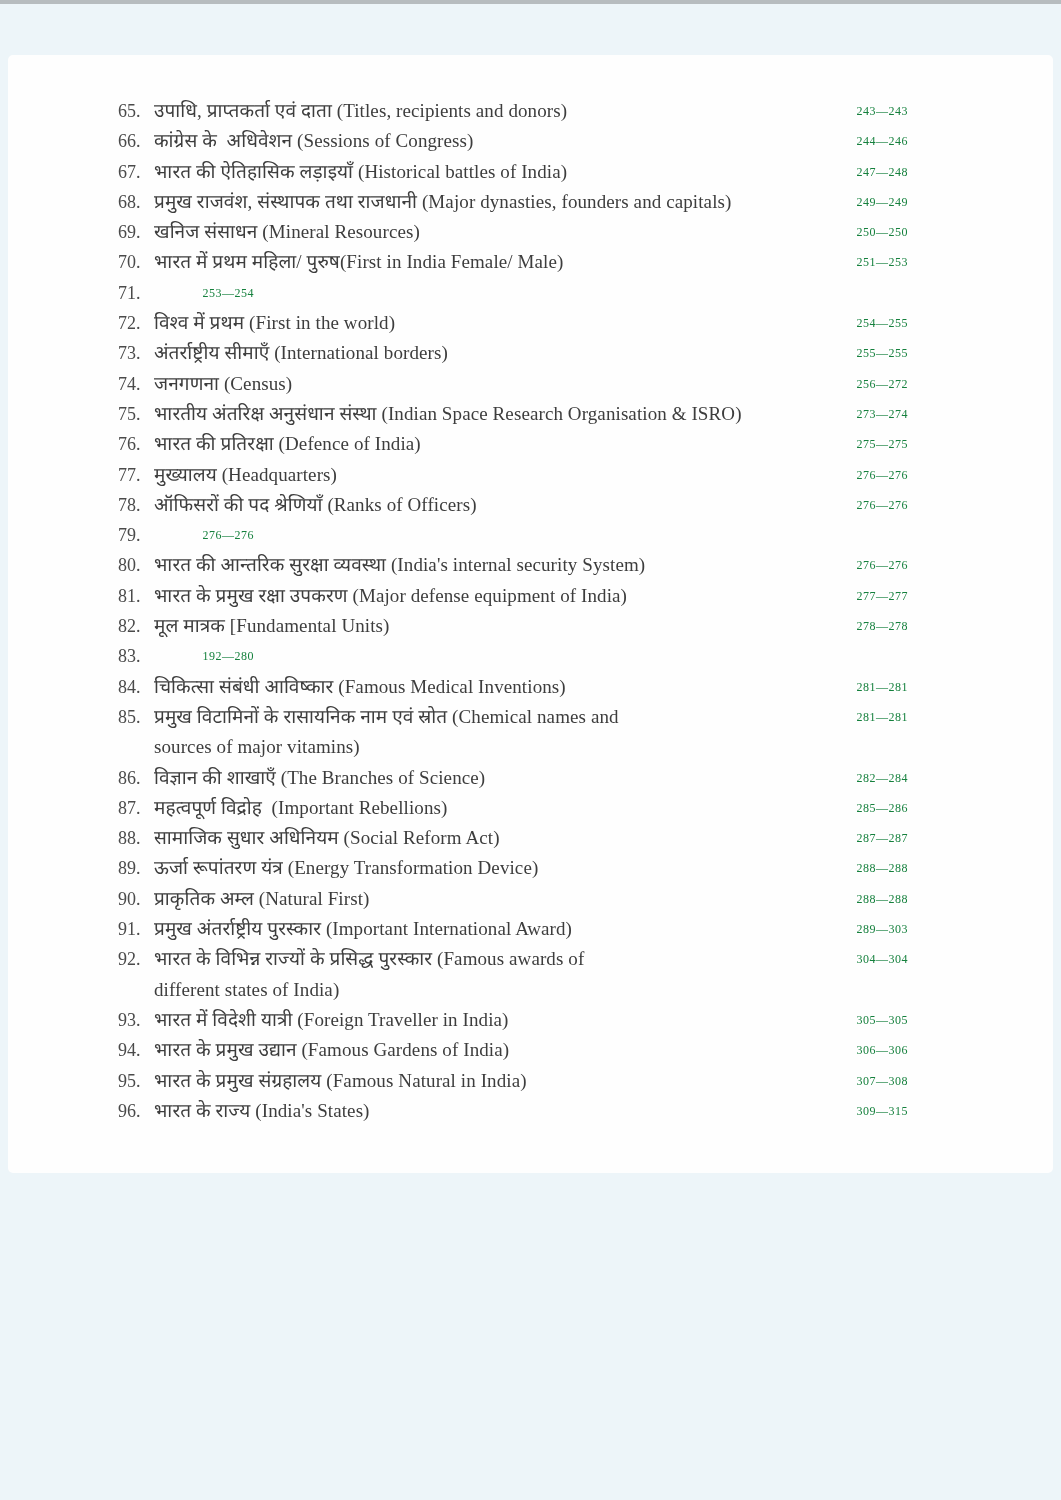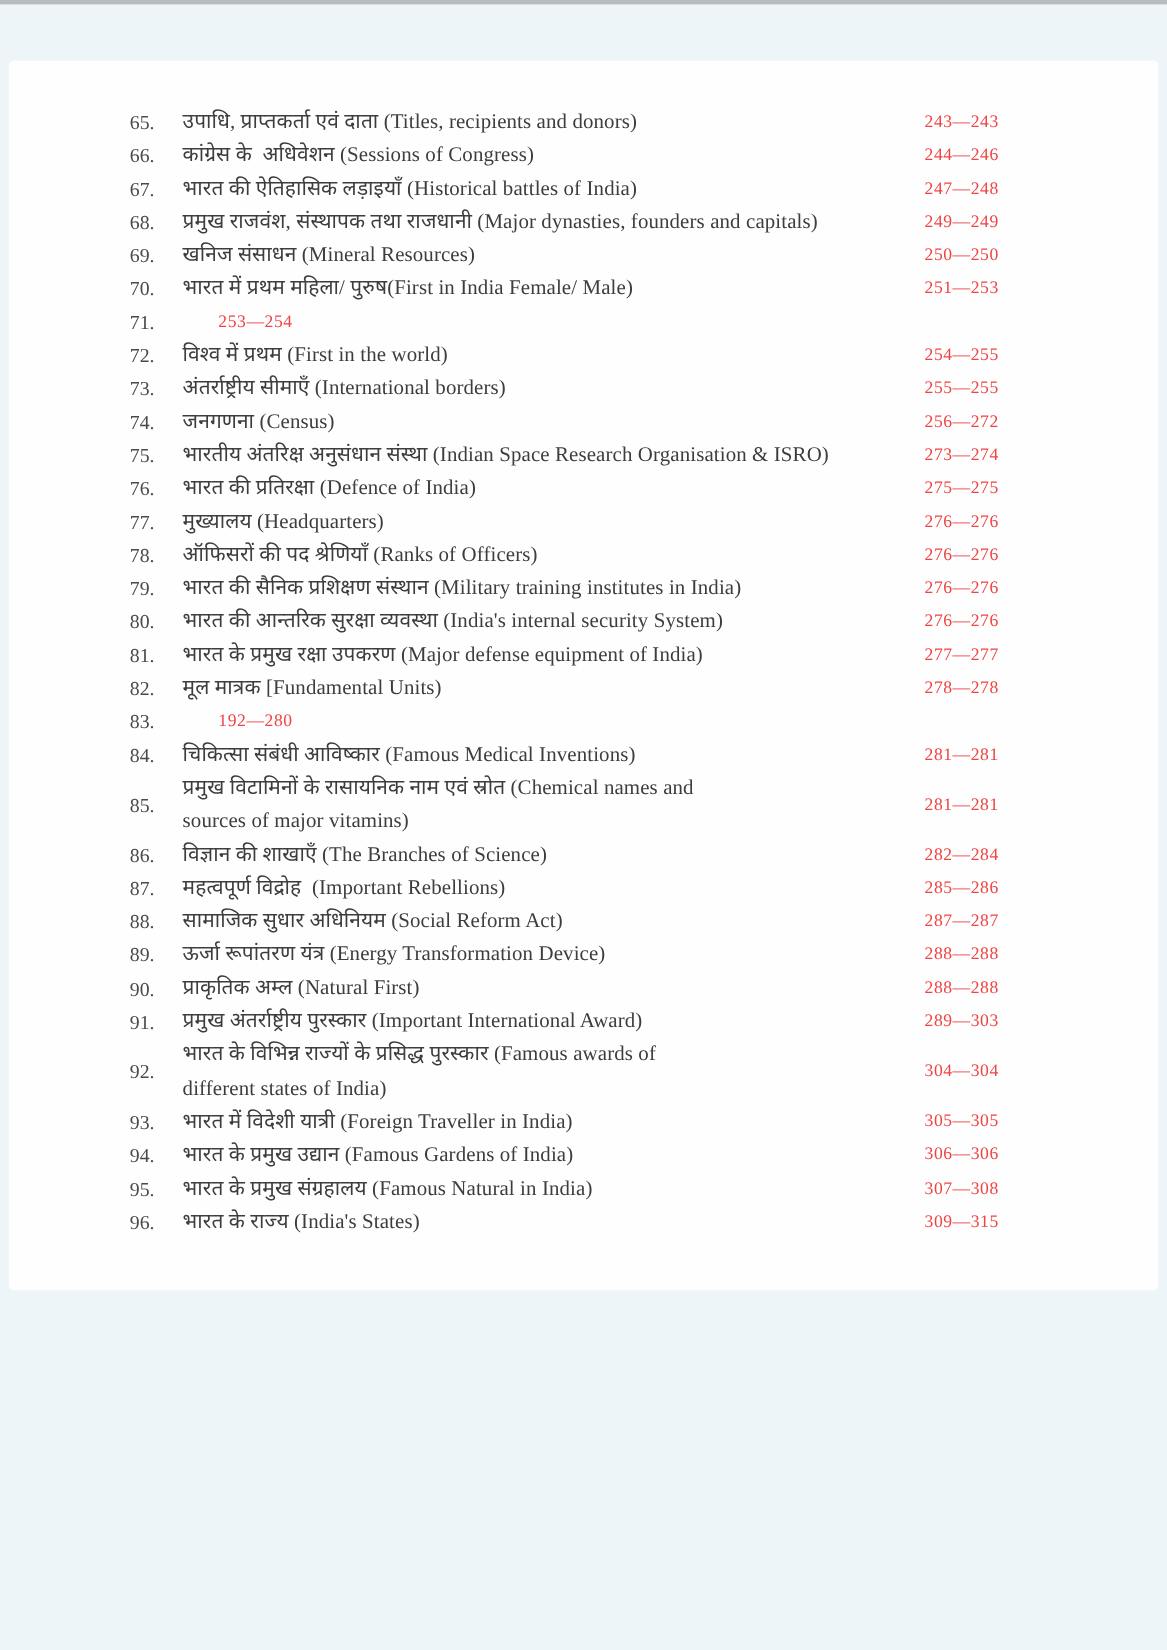--- a/index.html
+++ b/index.html
@@ -14,32 +14,32 @@
   }
   .sheet{
     position:absolute;left:8px;top:55px;width:1045px;height:1118px;
     background:#fefefe;border-radius:5px;
   }
   .toc{
     position:absolute;left:110px;top:41px;width:790px;
     color:#3d3d3d;
   }
   .toc-row{
-    display:flex;align-items:center;
-    line-height:30.3px;font-size:19px;gap:12px;
+    display:flex;align-items:flex-start;
+    line-height:30.3px;font-size:19px;
   }
   .toc-num{
     flex:0 0 36px;color:#4a4a4a;font-size:18px;
   }
   .toc-title{
     flex:1 1 auto;white-space:pre;overflow:visible;letter-spacing:0.1px;
   }
   .toc-pages{
-    flex:0 0 100px;text-align:right;font-size:16px;white-space:nowrap;
-    color:#ef4444;letter-spacing:0.5px;
+    flex:0 0 100px;text-align:right;font-size:12px;white-space:nowrap;
+    color:#15803d;letter-spacing:0.5px;
   }
   .footer{position:absolute;left:0;top:1170px;width:1061px;height:330px;}
 </style>
 </head>
 <body>
 
 <div class="top-strip"></div>
 
 <div class="sheet">
   <div class="toc" id="toc">
@@ -121,21 +121,20 @@
   </div>
 
   <div class="toc-row">
     <span class="toc-num">78.</span>
     <span class="toc-title">ऑफिसरों की पद श्रेणियाँ (Ranks of Officers)</span>
     <span class="toc-pages">276—276</span>
   </div>
 
   <div class="toc-row">
     <span class="toc-num">79.</span>
-    <span class="toc-title">भारत की सैनिक प्रशिक्षण संस्थान (Military training institutes in India)</span>
     <span class="toc-pages">276—276</span>
   </div>
 
   <div class="toc-row">
     <span class="toc-num">80.</span>
     <span class="toc-title">भारत की आन्तरिक सुरक्षा व्यवस्था (India's internal security System)</span>
     <span class="toc-pages">276—276</span>
   </div>
 
   <div class="toc-row">

